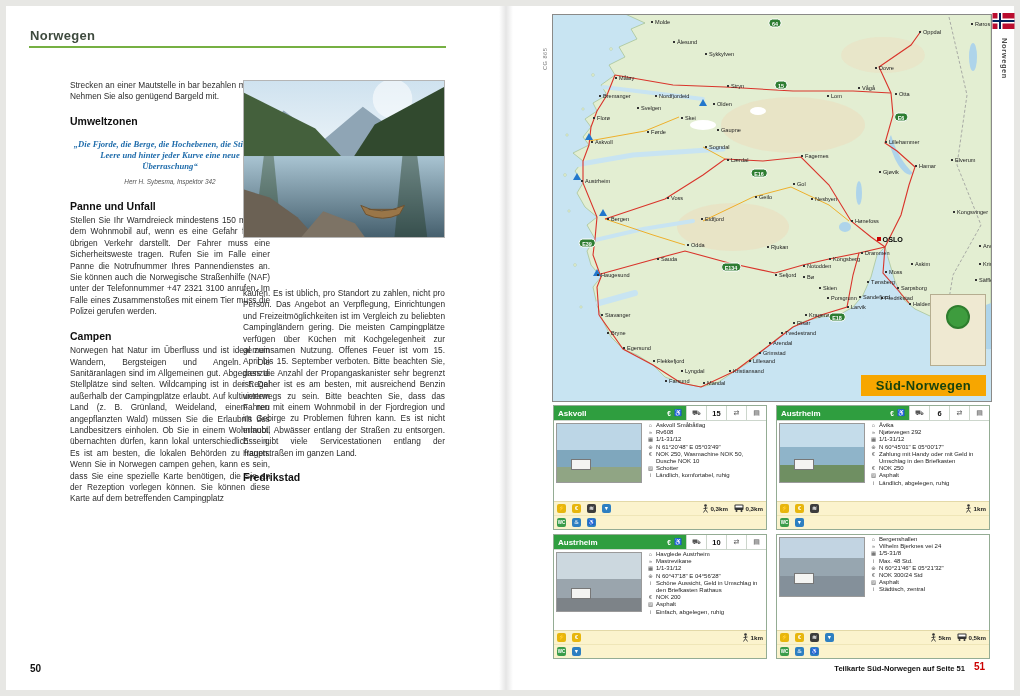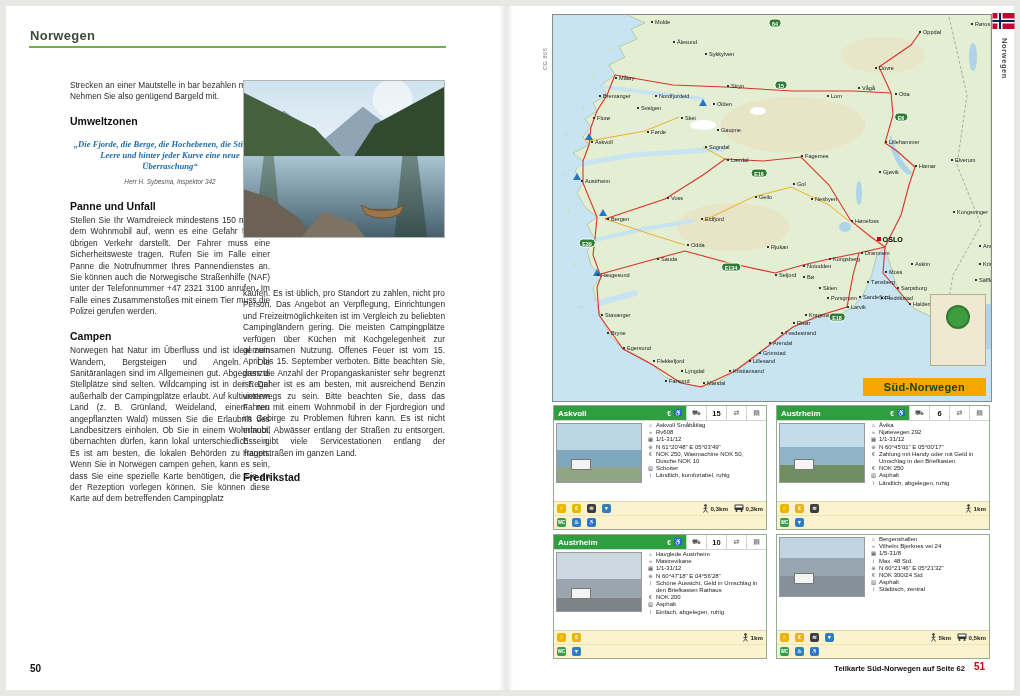--- a/index.html
+++ b/index.html
@@ -32,21 +32,21 @@
        background:#c8e4f2;overflow:hidden;}
   #map svg{position:absolute;left:0;top:0;}
   #map-cities,#map-badges{position:absolute;left:0;top:0;width:100%;height:100%;pointer-events:none;padding-left:20px;}
   .city{position:absolute;font-size:5.6px;color:#222;white-space:nowrap;transform:translate(2px,-4px);}
   .city::before{content:'';display:inline-block;width:2.4px;height:2.4px;background:#333;margin-right:1.6px;vertical-align:1px;}
   .city.capital{font-weight:bold;font-size:7.2px;color:#000;}
   .city.capital::before{width:4px;height:4px;background:#c00;}
   .rbadge{position:absolute;background:#2e7d32;color:#fff;font-size:5.4px;font-weight:bold;
           padding:.5px 2.5px;border-radius:4px;border:.5px solid #fff;transform:translate(-50%,-50%);}
   #region-banner{position:absolute;right:5px;bottom:5px;background:#f7a600;color:#17430d;font-weight:bold;
-          font-size:11px;padding:3px 21px;letter-spacing:.3px;}
+          font-size:13px;padding:3px 15px;letter-spacing:.3px;}
   #map-inset{position:absolute;right:5px;bottom:35px;width:54px;height:70px;background:#efe9d2;border:1px solid #b5ad90;}
   #map-inset .inset-circle{width:20px;height:20px;border-radius:50%;background:#3e9c3e;border:2px solid #2e7d2e;margin:10px auto 0;}
   #map-credit{position:absolute;left:542px;top:18px;height:52px;font-size:5.6px;color:#777;
           writing-mode:vertical-rl;transform:rotate(180deg);letter-spacing:.5px;}
   #flag{position:absolute;left:992px;top:13px;width:23px;height:16px;}
   #vtab{position:absolute;left:1000px;top:38px;writing-mode:vertical-rl;font-size:7.5px;font-weight:bold;color:#4a4a4a;letter-spacing:.6px;}
 
   
   .card{position:absolute;width:214px;height:125px;border:1px solid #94ac94;background:#fff;box-sizing:border-box;}
   .card-head{display:flex;height:14px;border-bottom:1px solid #ccd6cc;}
@@ -588,15 +588,15 @@
       <div class="strip-row">
           <div class="dists" style="margin-left:0">
             <span class="chip" style="background: rgb(58, 156, 74); font-size: 4.5px;">WC</span>
             <span class="chip" style="background: rgb(45, 127, 193);">♨</span>
             <span class="chip" style="background: rgb(45, 127, 193);">♿</span>
           </div>
         </div>
     </div>
   </div>
 
-  <div id="footnote">Teilkarte Süd-Norwegen auf Seite 62</div>
+  <div id="footnote">Teilkarte Süd-Norwegen auf Seite 51</div>
   <div id="pn51" class="pageno">51</div>
 </div>
 
 </body></html>

